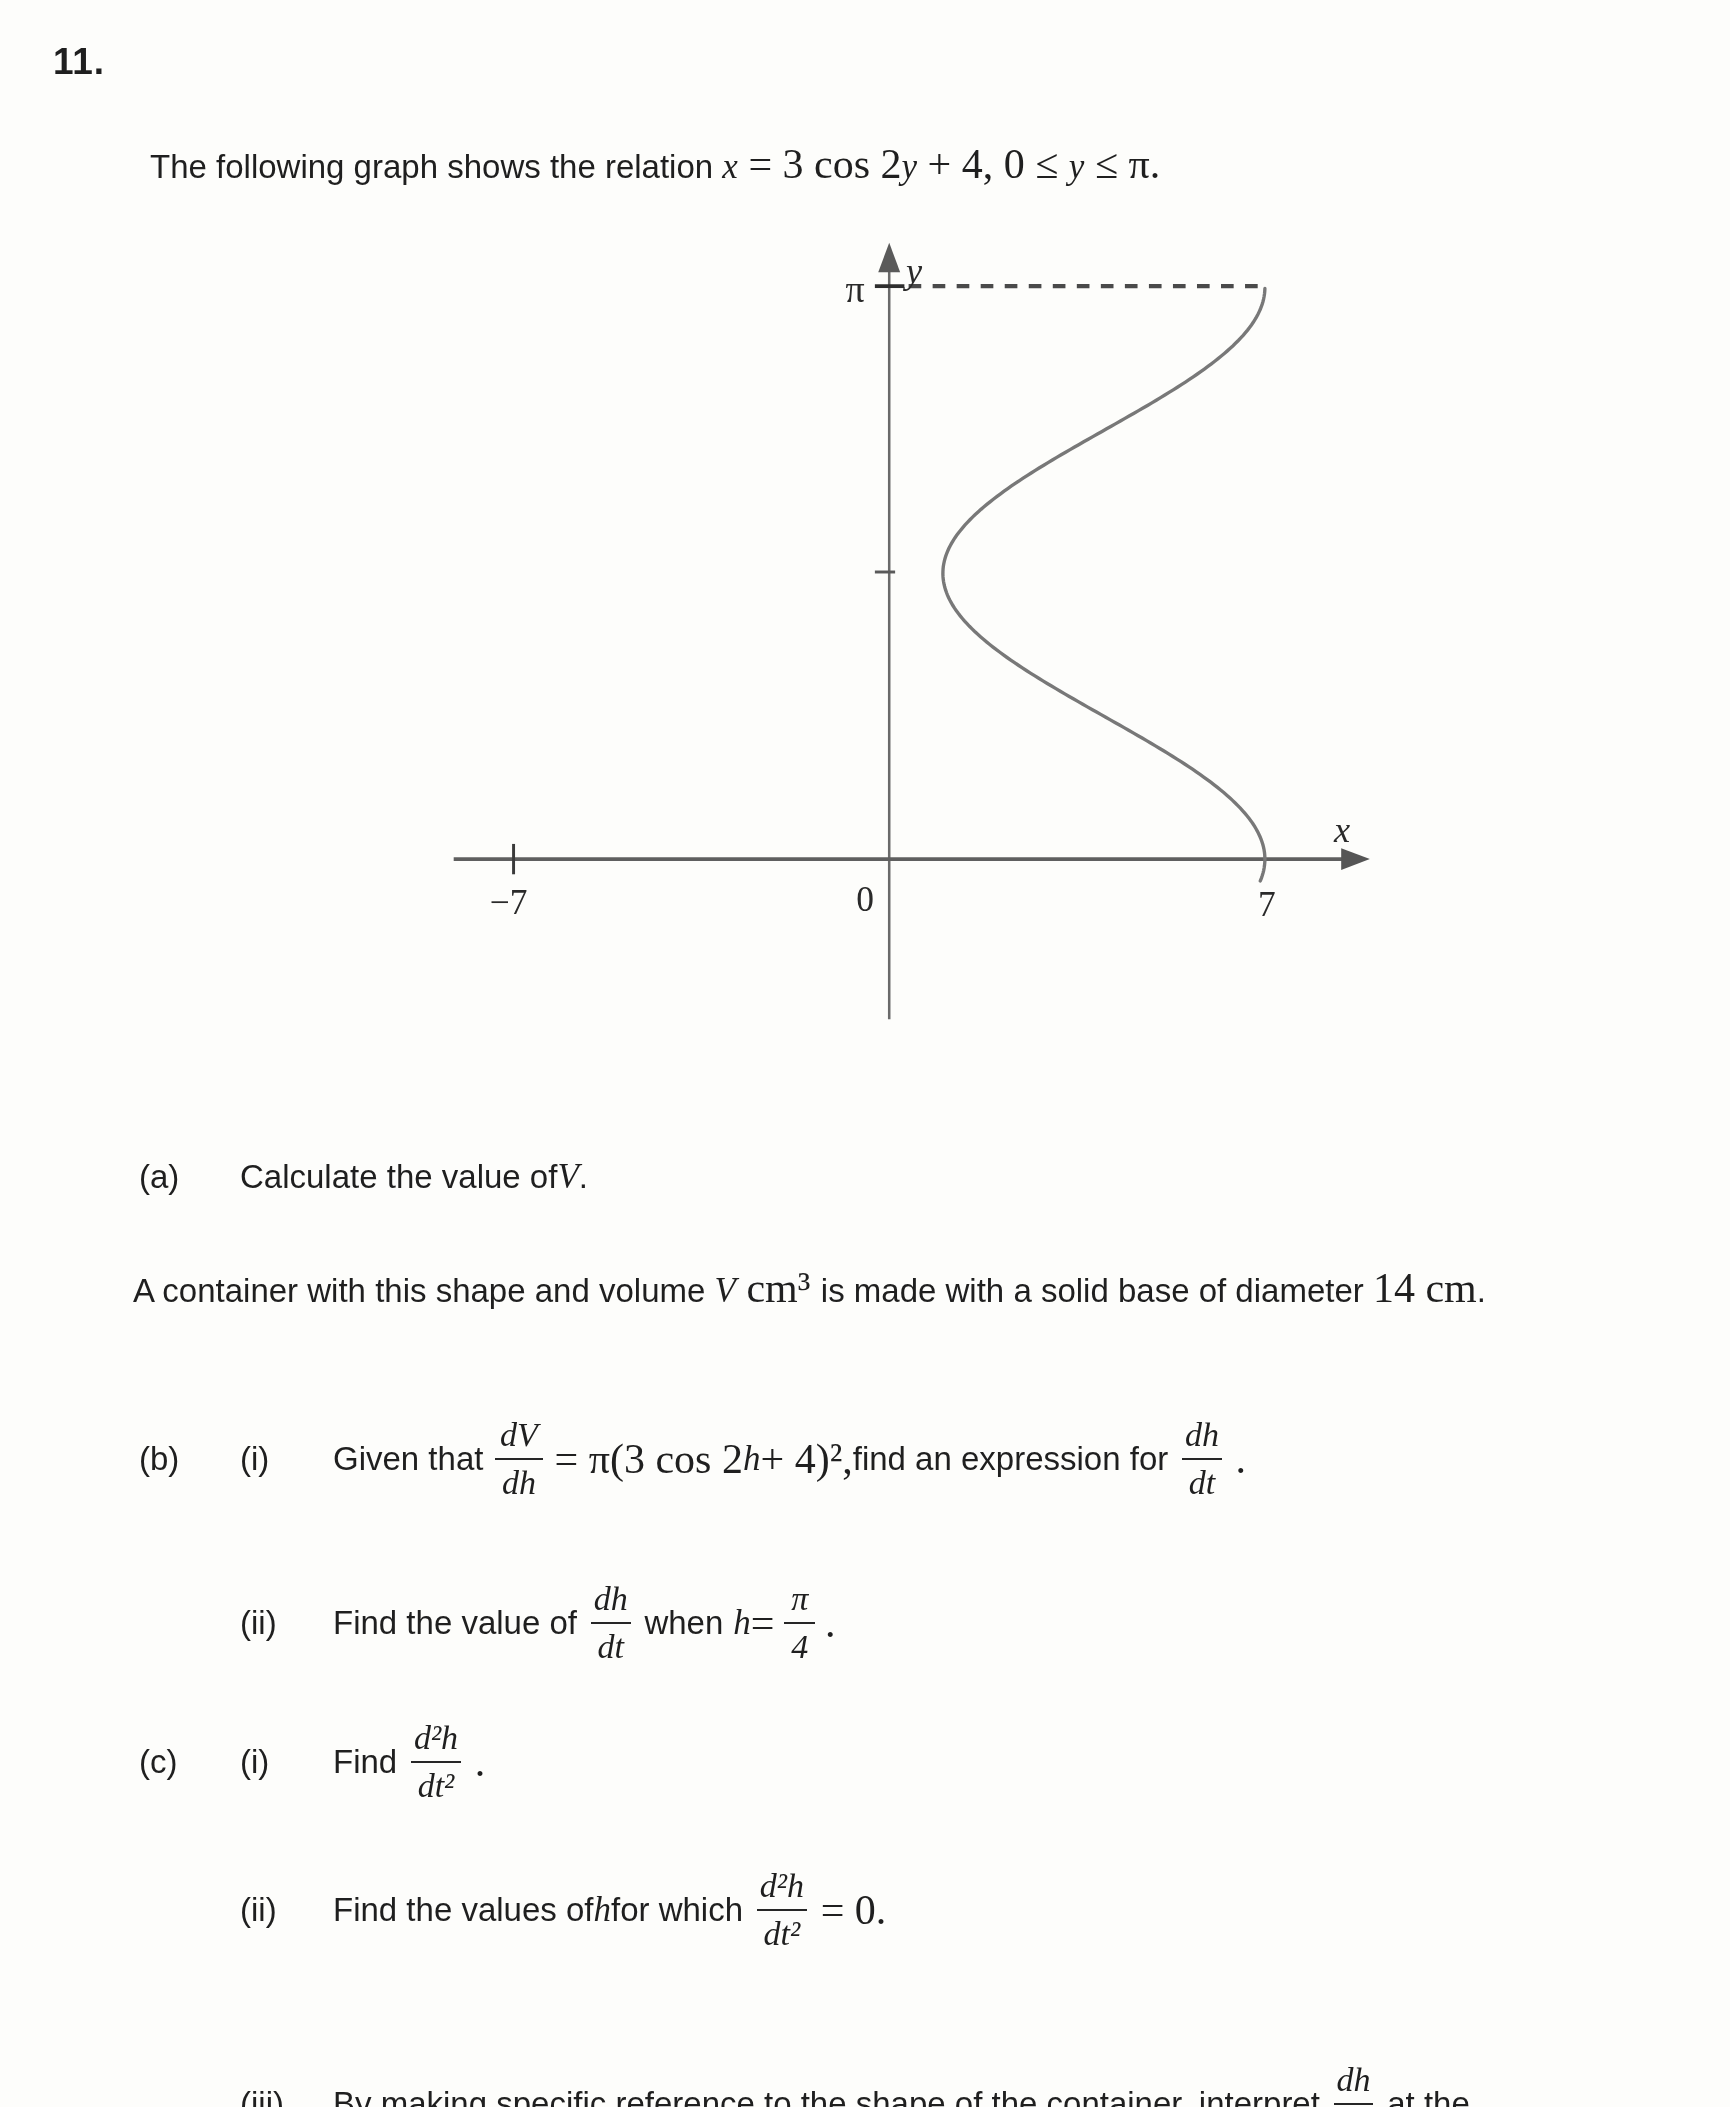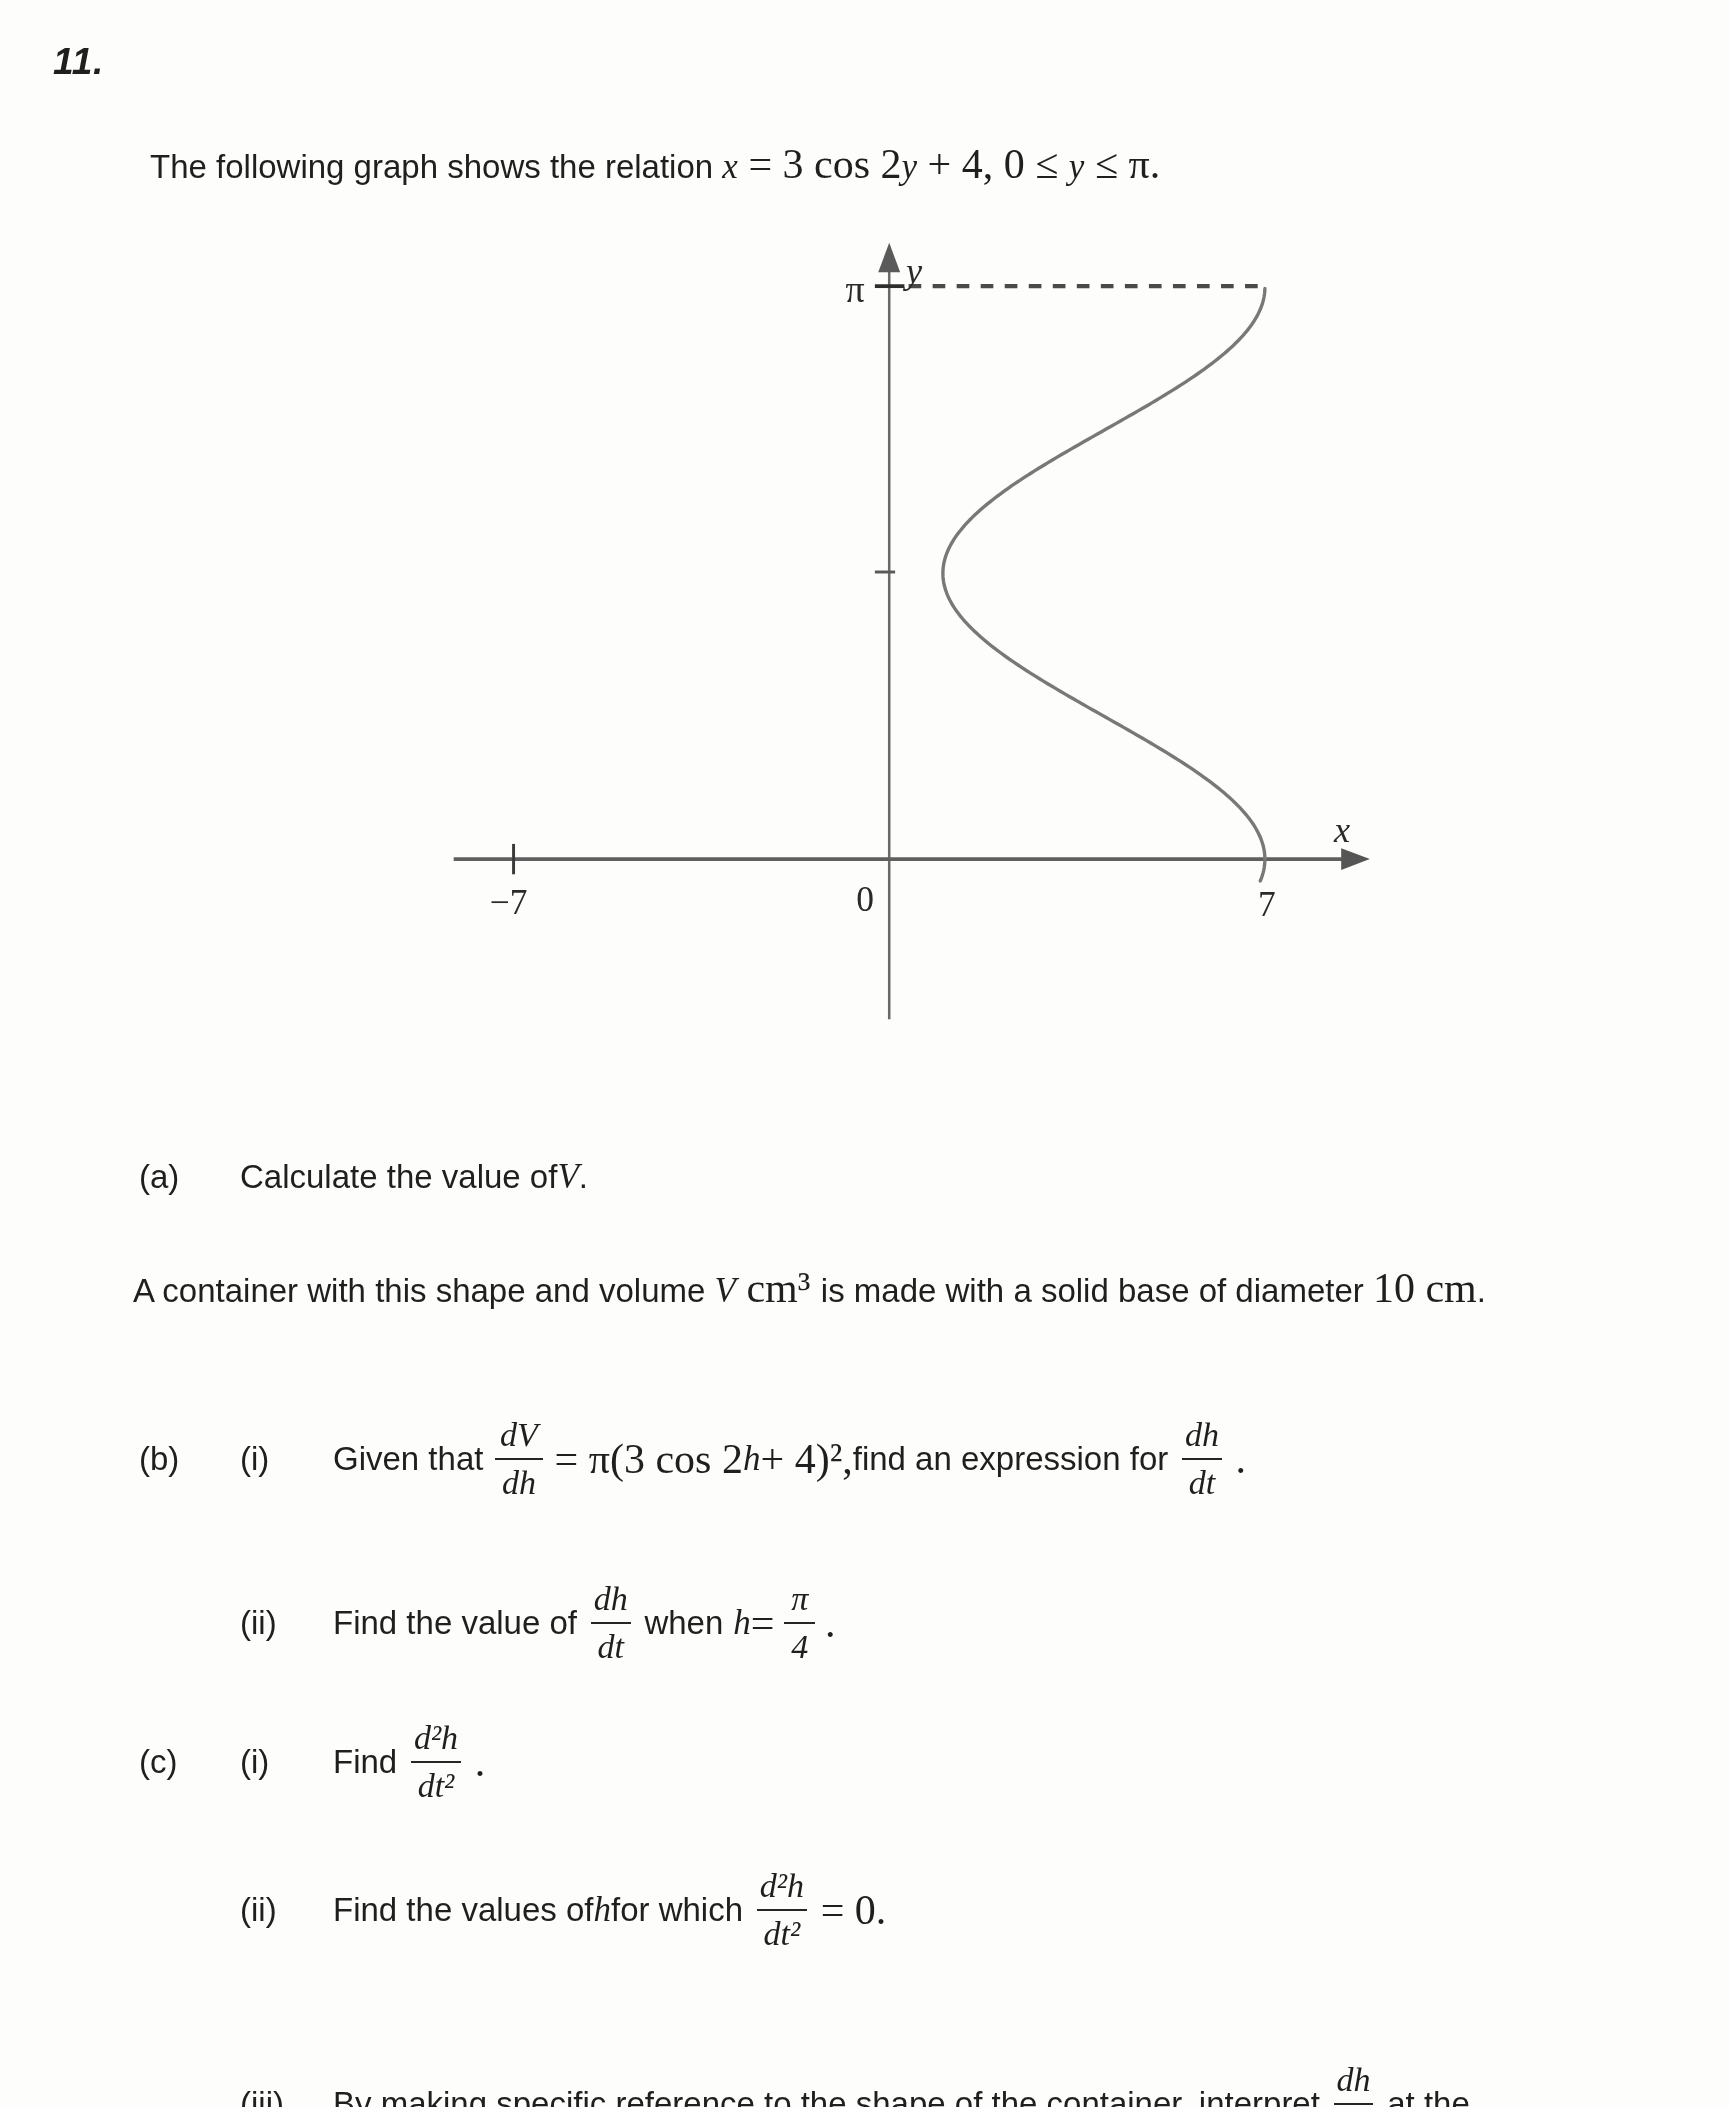--- a/index.html
+++ b/index.html
@@ -6,21 +6,21 @@
   #page{
     position:relative;
     width:1731px;height:2186px;
     background:#fdfdfb;
     font-family:"Liberation Sans",sans-serif;
     color:#1f1f1f;
     overflow:hidden;
   }
   .qnum{
     position:absolute;left:53px;top:41px;
-    font-size:37px;font-weight:bold;letter-spacing:0.8px;font-style:italic;
+    font-size:37px;font-weight:bold;letter-spacing:0.8px;
   }
   .par{position:absolute;font-size:33px;line-height:51px;white-space:nowrap;}
   .s{font-family:"Liberation Sans",sans-serif;text-align:center;}
   .m{font-family:"Liberation Serif",serif;font-size:42px;}
   .mi{font-family:"Liberation Serif",serif;font-style:italic;font-size:35px;}
   .row{position:absolute;display:flex;align-items:center;white-space:nowrap;font-size:33px;}
   .l1{display:inline-block;width:101px;flex:0 0 auto;}
   .l2{display:inline-block;width:93px;flex:0 0 auto;}
   .frac{
     display:inline-flex;flex-direction:column;align-items:center;
@@ -76,21 +76,21 @@
 
 
   <div class="row" style="left:139px;top:1157px;">
     <span class="l1">(a)</span>
     <span class="s">Calculate the value of </span>
       <span class="mi">V</span>
       <span class="s">.</span>
   </div>
 
   <div class="par" style="left:133px;top:1263px;">
-    <span class="s">A container with this shape and volume </span><span class="mi">V</span><span class="m"> cm³ </span><span class="s">is made with a solid base of diameter </span><span class="m">10 cm</span><span class="s">.</span>
+    <span class="s">A container with this shape and volume </span><span class="mi">V</span><span class="m"> cm³ </span><span class="s">is made with a solid base of diameter </span><span class="m">14 cm</span><span class="s">.</span>
   </div>
 
   <div class="row" style="left:139px;top:1417px;">
     <span class="l1">(b)</span>
     <span class="l2">(i)</span>
     <span class="s">Given that</span>
     <span class="frac">
       <span class="fnum">dV</span>
       <span class="fden">dh</span>
     </span>

